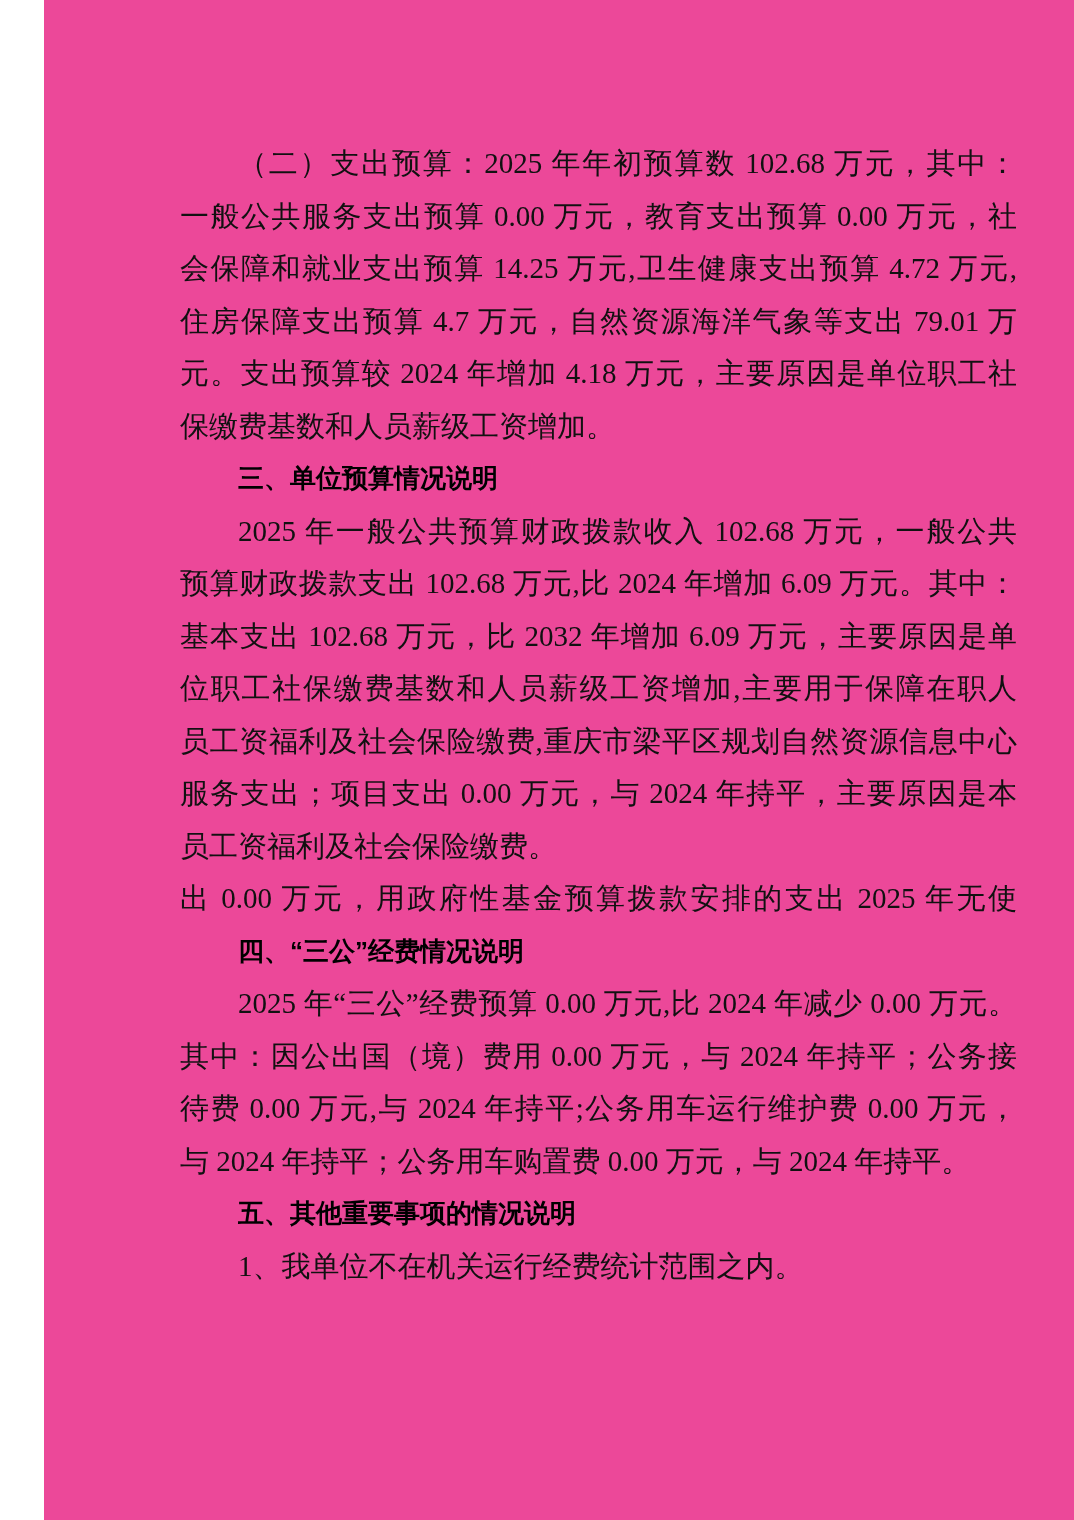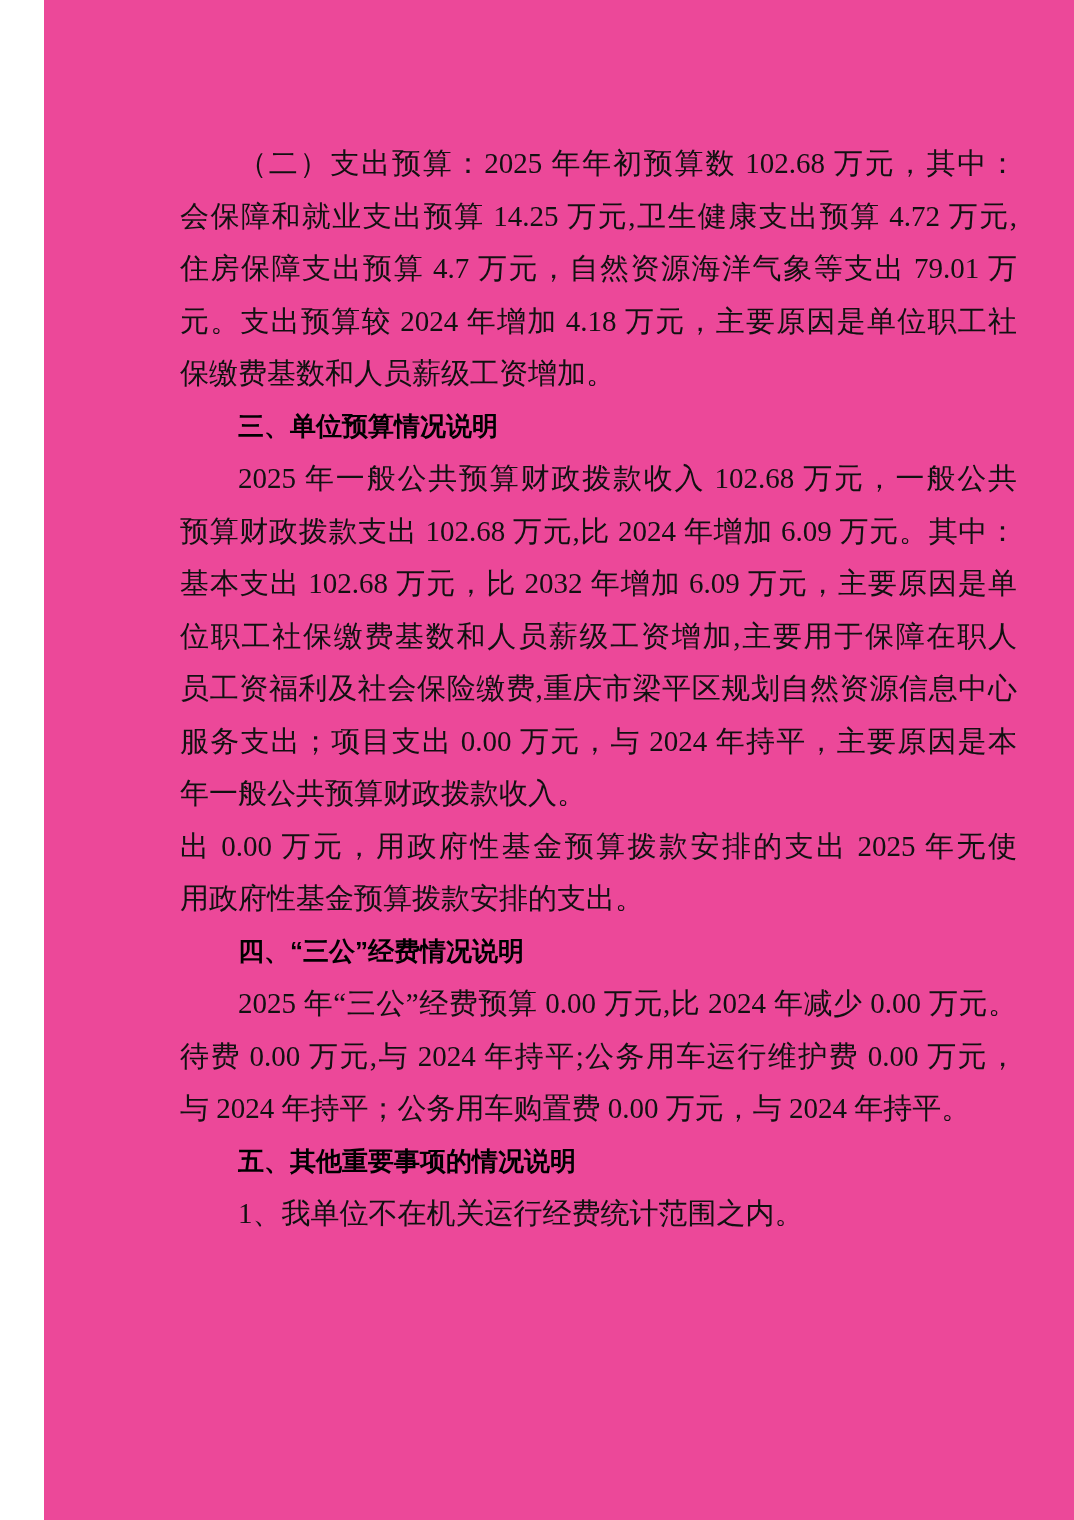--- a/index.html
+++ b/index.html
@@ -50,46 +50,47 @@
     text-align-last: left;
   }
 </style>
 </head>
 <body>
 
 <div class="page">
   <div class="content" id="document-content">
       <div class="block paragraph">
         <div class="line indent">（二）支出预算：2025 年年初预算数 102.68 万元，其中：</div>
+        <div class="line">一般公共服务支出预算 0.00 万元，教育支出预算 0.00 万元，社</div>
         <div class="line">会保障和就业支出预算 14.25 万元,卫生健康支出预算 4.72 万元,</div>
         <div class="line">住房保障支出预算 4.7 万元，自然资源海洋气象等支出 79.01 万</div>
         <div class="line">元。支出预算较 2024 年增加 4.18 万元，主要原因是单位职工社</div>
         <div class="line last">保缴费基数和人员薪级工资增加。</div>
       </div>
       <div class="block heading">
         <div class="line heading-line indent last">三、单位预算情况说明</div>
       </div>
       <div class="block paragraph">
         <div class="line indent">2025 年一般公共预算财政拨款收入 102.68 万元，一般公共</div>
         <div class="line">预算财政拨款支出 102.68 万元,比 2024 年增加 6.09 万元。其中：</div>
         <div class="line">基本支出 102.68 万元，比 2032 年增加 6.09 万元，主要原因是单</div>
         <div class="line">位职工社保缴费基数和人员薪级工资增加,主要用于保障在职人</div>
         <div class="line">员工资福利及社会保险缴费,重庆市梁平区规划自然资源信息中心</div>
         <div class="line">服务支出；项目支出 0.00 万元，与 2024 年持平，主要原因是本</div>
-        <div class="line last">年一般公共预算财政拨款收入。</div>
+        <div class="line last">员工资福利及社会保险缴费。</div>
       </div>
       <div class="block paragraph">
         <div class="line">出 0.00 万元，用政府性基金预算拨款安排的支出 2025 年无使</div>
-        <div class="line last">用政府性基金预算拨款安排的支出。</div>
       </div>
       <div class="block heading">
         <div class="line heading-line indent last">四、“三公”经费情况说明</div>
       </div>
       <div class="block paragraph">
         <div class="line indent">2025 年“三公”经费预算 0.00 万元,比 2024 年减少 0.00 万元。</div>
+        <div class="line">其中：因公出国（境）费用 0.00 万元，与 2024 年持平；公务接</div>
         <div class="line">待费 0.00 万元,与 2024 年持平;公务用车运行维护费 0.00 万元，</div>
         <div class="line last">与 2024 年持平；公务用车购置费 0.00 万元，与 2024 年持平。</div>
       </div>
       <div class="block heading">
         <div class="line heading-line indent last">五、其他重要事项的情况说明</div>
       </div>
       <div class="block paragraph">
         <div class="line indent last">1、我单位不在机关运行经费统计范围之内。</div>
       </div>
     </div>

